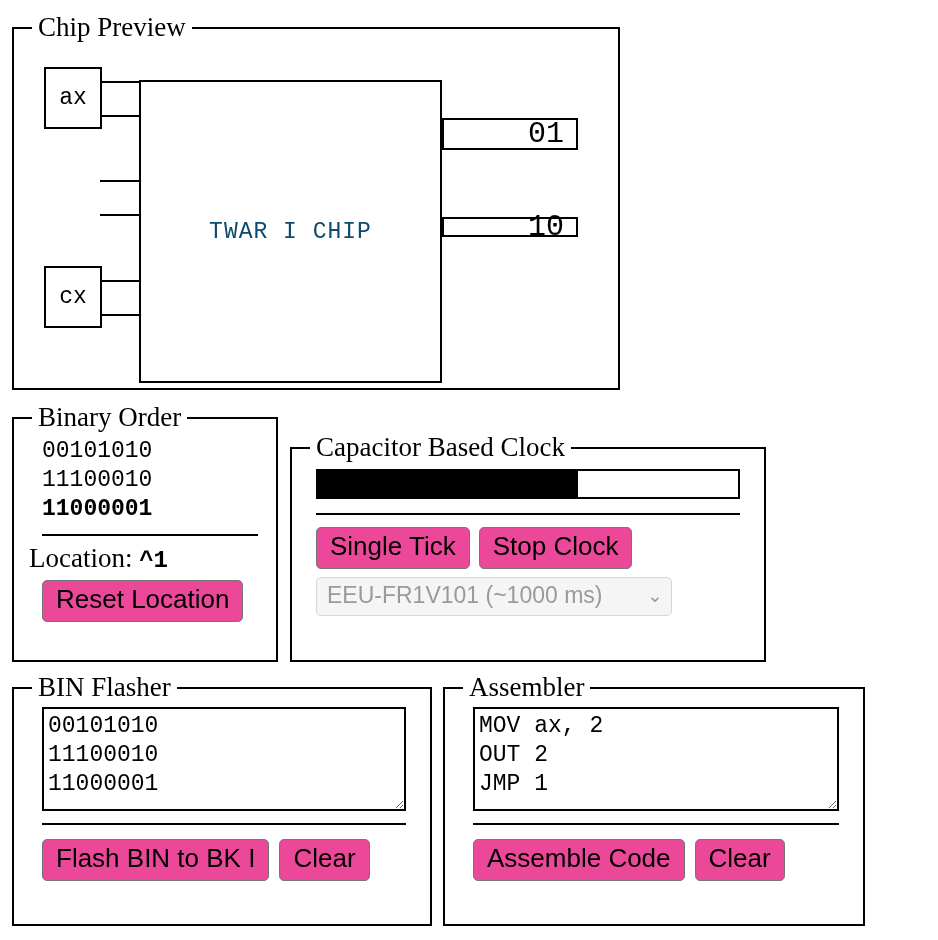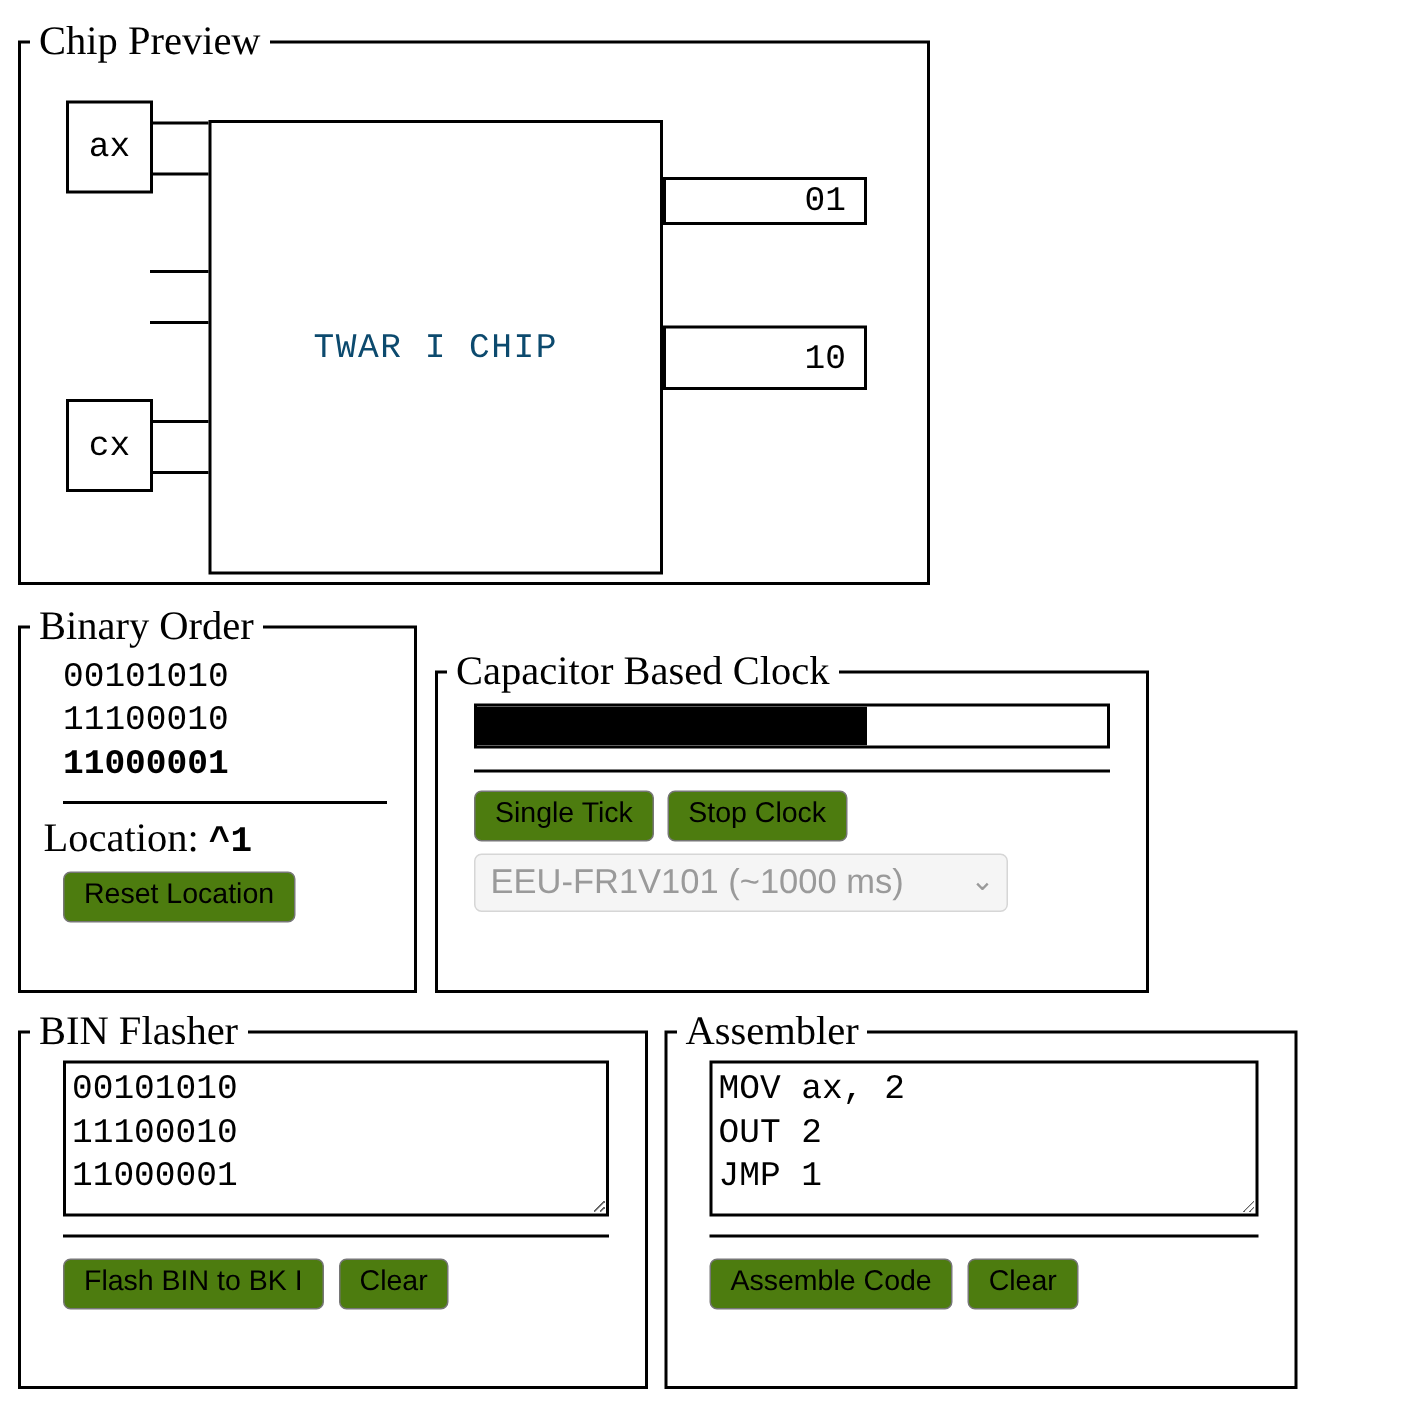--- a/index.html
+++ b/index.html
@@ -23,21 +23,21 @@
     padding: 0;
     margin: 0;
     box-sizing: border-box;
     background: #fff;
   }
   .fs > legend {
     font-family: "Liberation Serif", serif;
     font-size: 27px;
     line-height: 1;
     padding: 0 6px;
-    margin-left: 6px;
+    margin-left: 18px;
     color: #000;
   }
 
   
   #chip-preview { left: 12px; top: 14px; width: 608px; height: 376px; }
   .chip-canvas { position: relative; width: 100%; height: 100%; }
 
   .reg-box {
     position: absolute;
     border: 2px solid #000;
@@ -67,21 +67,21 @@
     font-size: 23px;
     letter-spacing: 1px;
     color: #0c4a6e;
   }
   .out-box {
     position: absolute;
     border: 2px solid #000;
     background: #fff;
     box-sizing: border-box;
     font-family: "Liberation Mono", monospace;
-    font-size: 23px;
+    font-size: 30px;
     display: flex;
     align-items: center;
     justify-content: flex-end;
     padding-right: 12px;
     color: #000;
   }
 
   
   #binary-order { left: 12px; top: 404px; width: 266px; height: 258px; }
   .bin-list {
@@ -104,22 +104,22 @@
   }
   .loc-line .loc-val {
     font-family: "Liberation Mono", monospace;
     font-weight: bold;
     font-size: 24px;
   }
 
   
   .btn {
     font-family: "Liberation Sans", sans-serif;
-    font-size: 19px;
-    background: #4d7c0f;
+    font-size: 26px;
+    background: #ec4899;
     border: 1px solid #767676;
     border-radius: 5px;
     padding: 4px 13px 6px 13px;
     color: #000;
     cursor: pointer;
     line-height: 1.15;
   }
   .btn-row { padding-left: 28px; display: flex; gap: 10px; align-items: center; }
 
   
@@ -212,21 +212,21 @@
     <div class="pin" style="left:86px; top:239px; width:41px;"></div>
     <div class="pin" style="left:86px; top:273px; width:41px;"></div>
 
     <div class="chip-body" style="left:125px; top:39px; width:303px; height:303px;">
       <span>TWAR I CHIP</span>
     </div>
 
     <div class="out-box" style="left:428px; top:77px; width:136px; height:32px;">
       <span>01</span>
     </div>
-    <div class="out-box" style="left:428px; top:176px; width:136px; height:43px;">
+    <div class="out-box" style="left:428px; top:176px; width:136px; height:20px;">
       <span>10</span>
     </div>
   </div>
 </fieldset>
 
 <fieldset class="fs" id="binary-order">
   <legend>Binary Order</legend>
 
   <div class="bin-list">
     <div>00101010</div>

